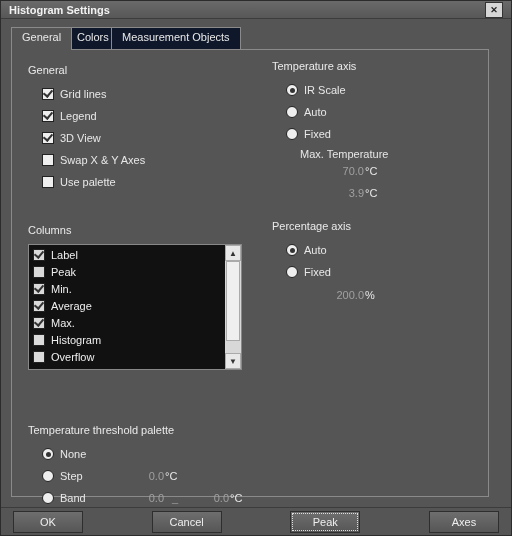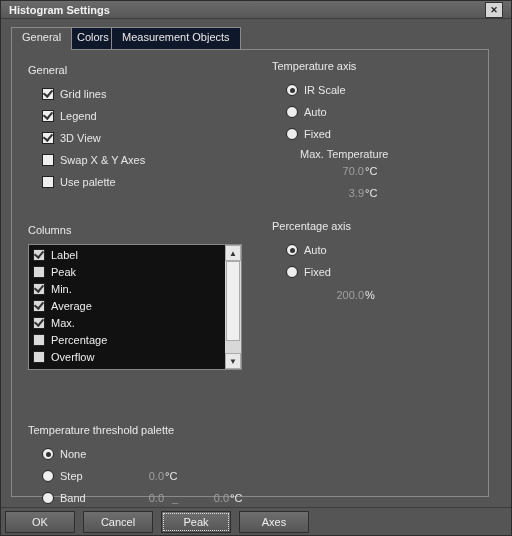--- a/index.html
+++ b/index.html
@@ -33,21 +33,21 @@
   .li .label{color:#eee}
   .scrollbar{width:16px;background:#d8d8d8;display:flex;flex-direction:column}
   .sbtn{height:16px;background:#e8e8e8;border:1px solid #aaa;color:#333;display:flex;align-items:center;justify-content:center;font-size:8px}
   .strack{flex:1;background:#d8d8d8;position:relative}
   .sthumb{position:absolute;left:1px;right:1px;top:0;height:80px;background:#efefef;border:1px solid #aaa}
   .valrow{display:flex;align-items:center;height:22px}
   .num{width:44px;text-align:right;color:#a0a0a0;margin-right:1px}
   .unit{color:#e8e8e8}
   .threshold{position:absolute;left:16px;top:374px;width:456px}
   .threshold .rb-row{margin-left:14px}
-  .button-bar{height:34px;background:#555;border-top:1px solid #3c3c3c;display:flex;align-items:center;justify-content:flex-start;padding:0 4px;gap:8px}
+  .button-bar{height:34px;background:#555;border-top:1px solid #3c3c3c;display:flex;align-items:center;justify-content:space-between;padding:0 12px;gap:8px}
   .btn{width:70px;height:22px;background:linear-gradient(#6e6e6e,#565656);border:1px solid #2e2e2e;color:#eee;display:flex;align-items:center;justify-content:center;cursor:default}
   .btn.focus{outline:1px dotted #ddd;outline-offset:-3px}
   .subhdr{color:#e6e6e6;margin-left:28px;margin-top:4px}
   .valrow.indent{margin-left:48px}
   .sect-gap{height:16px}
 </style>
 </head>
 <body>
 
 <div class="dialog">
@@ -110,21 +110,21 @@
               <div class="li">
                   <div class="cb checked"></div>
                   <span class="label">Average</span>
                 </div>
               <div class="li">
                   <div class="cb checked"></div>
                   <span class="label">Max.</span>
                 </div>
               <div class="li">
                   <div class="cb"></div>
-                  <span class="label">Percentage</span>
+                  <span class="label">Histogram</span>
                 </div>
               <div class="li">
                   <div class="cb"></div>
                   <span class="label">Overflow</span>
                 </div>
               <div class="li" style="opacity:.5"></div>
             </div>
             <div class="scrollbar">
               <div class="sbtn">▲</div>
               <div class="strack">

